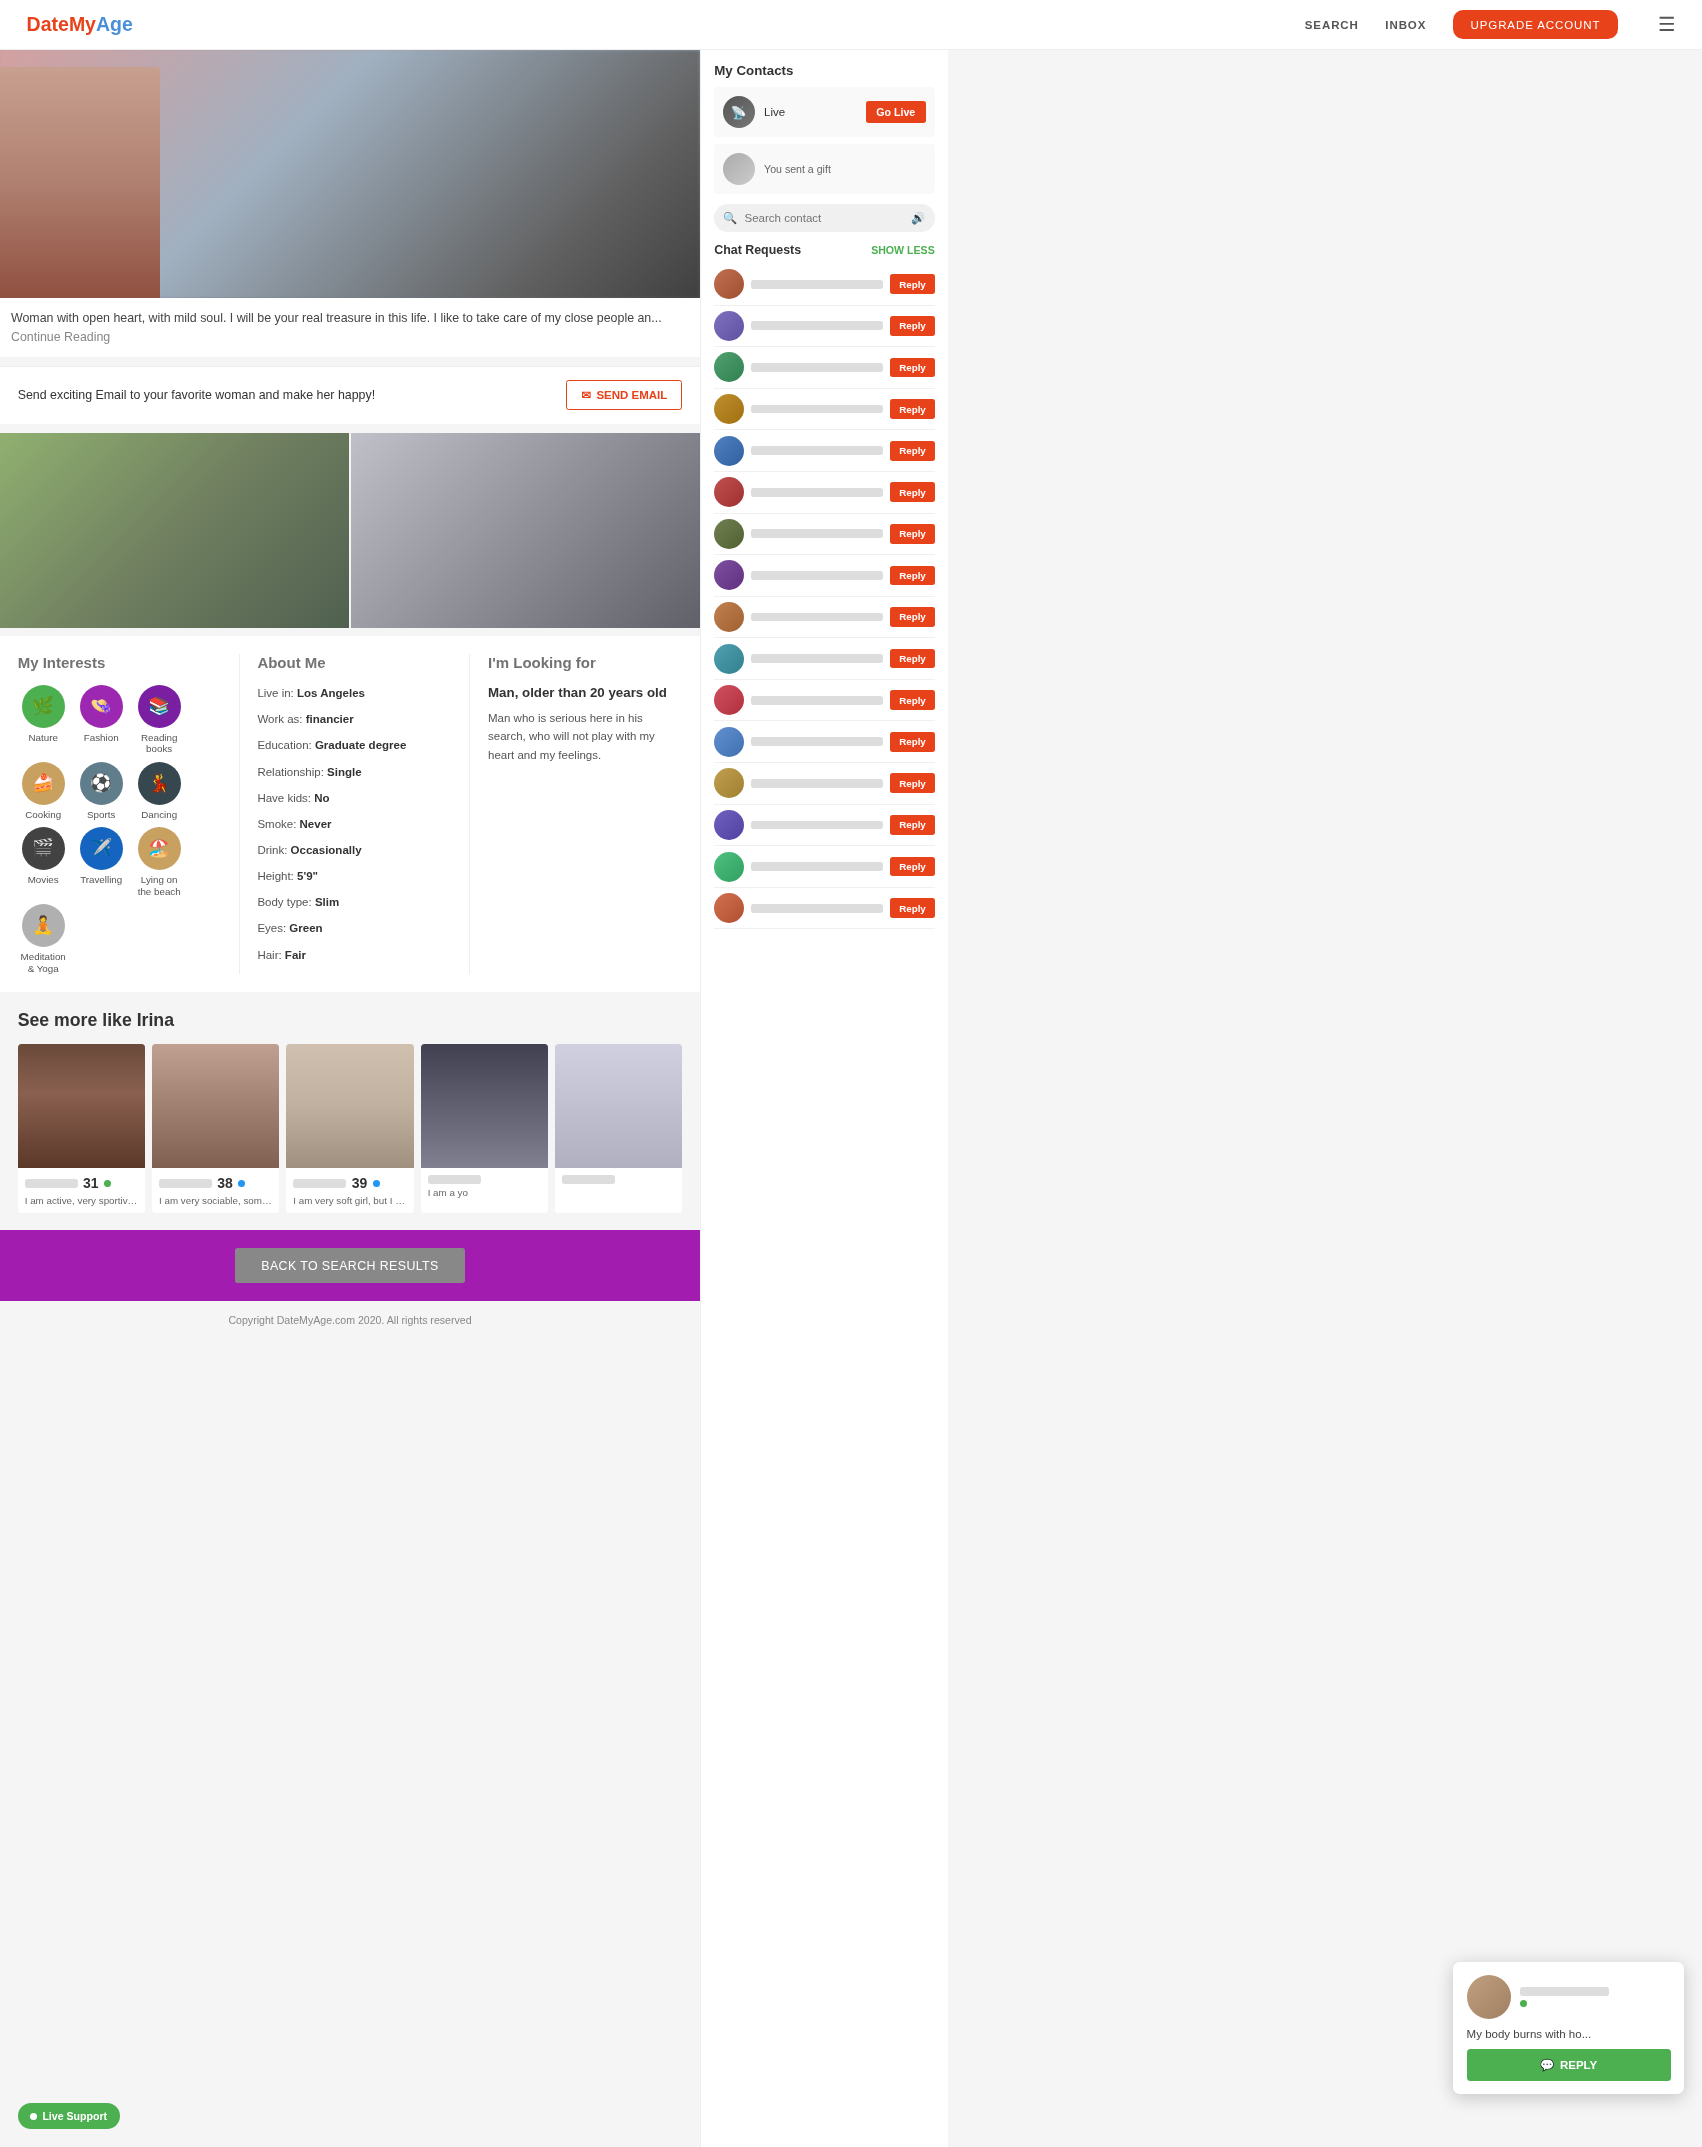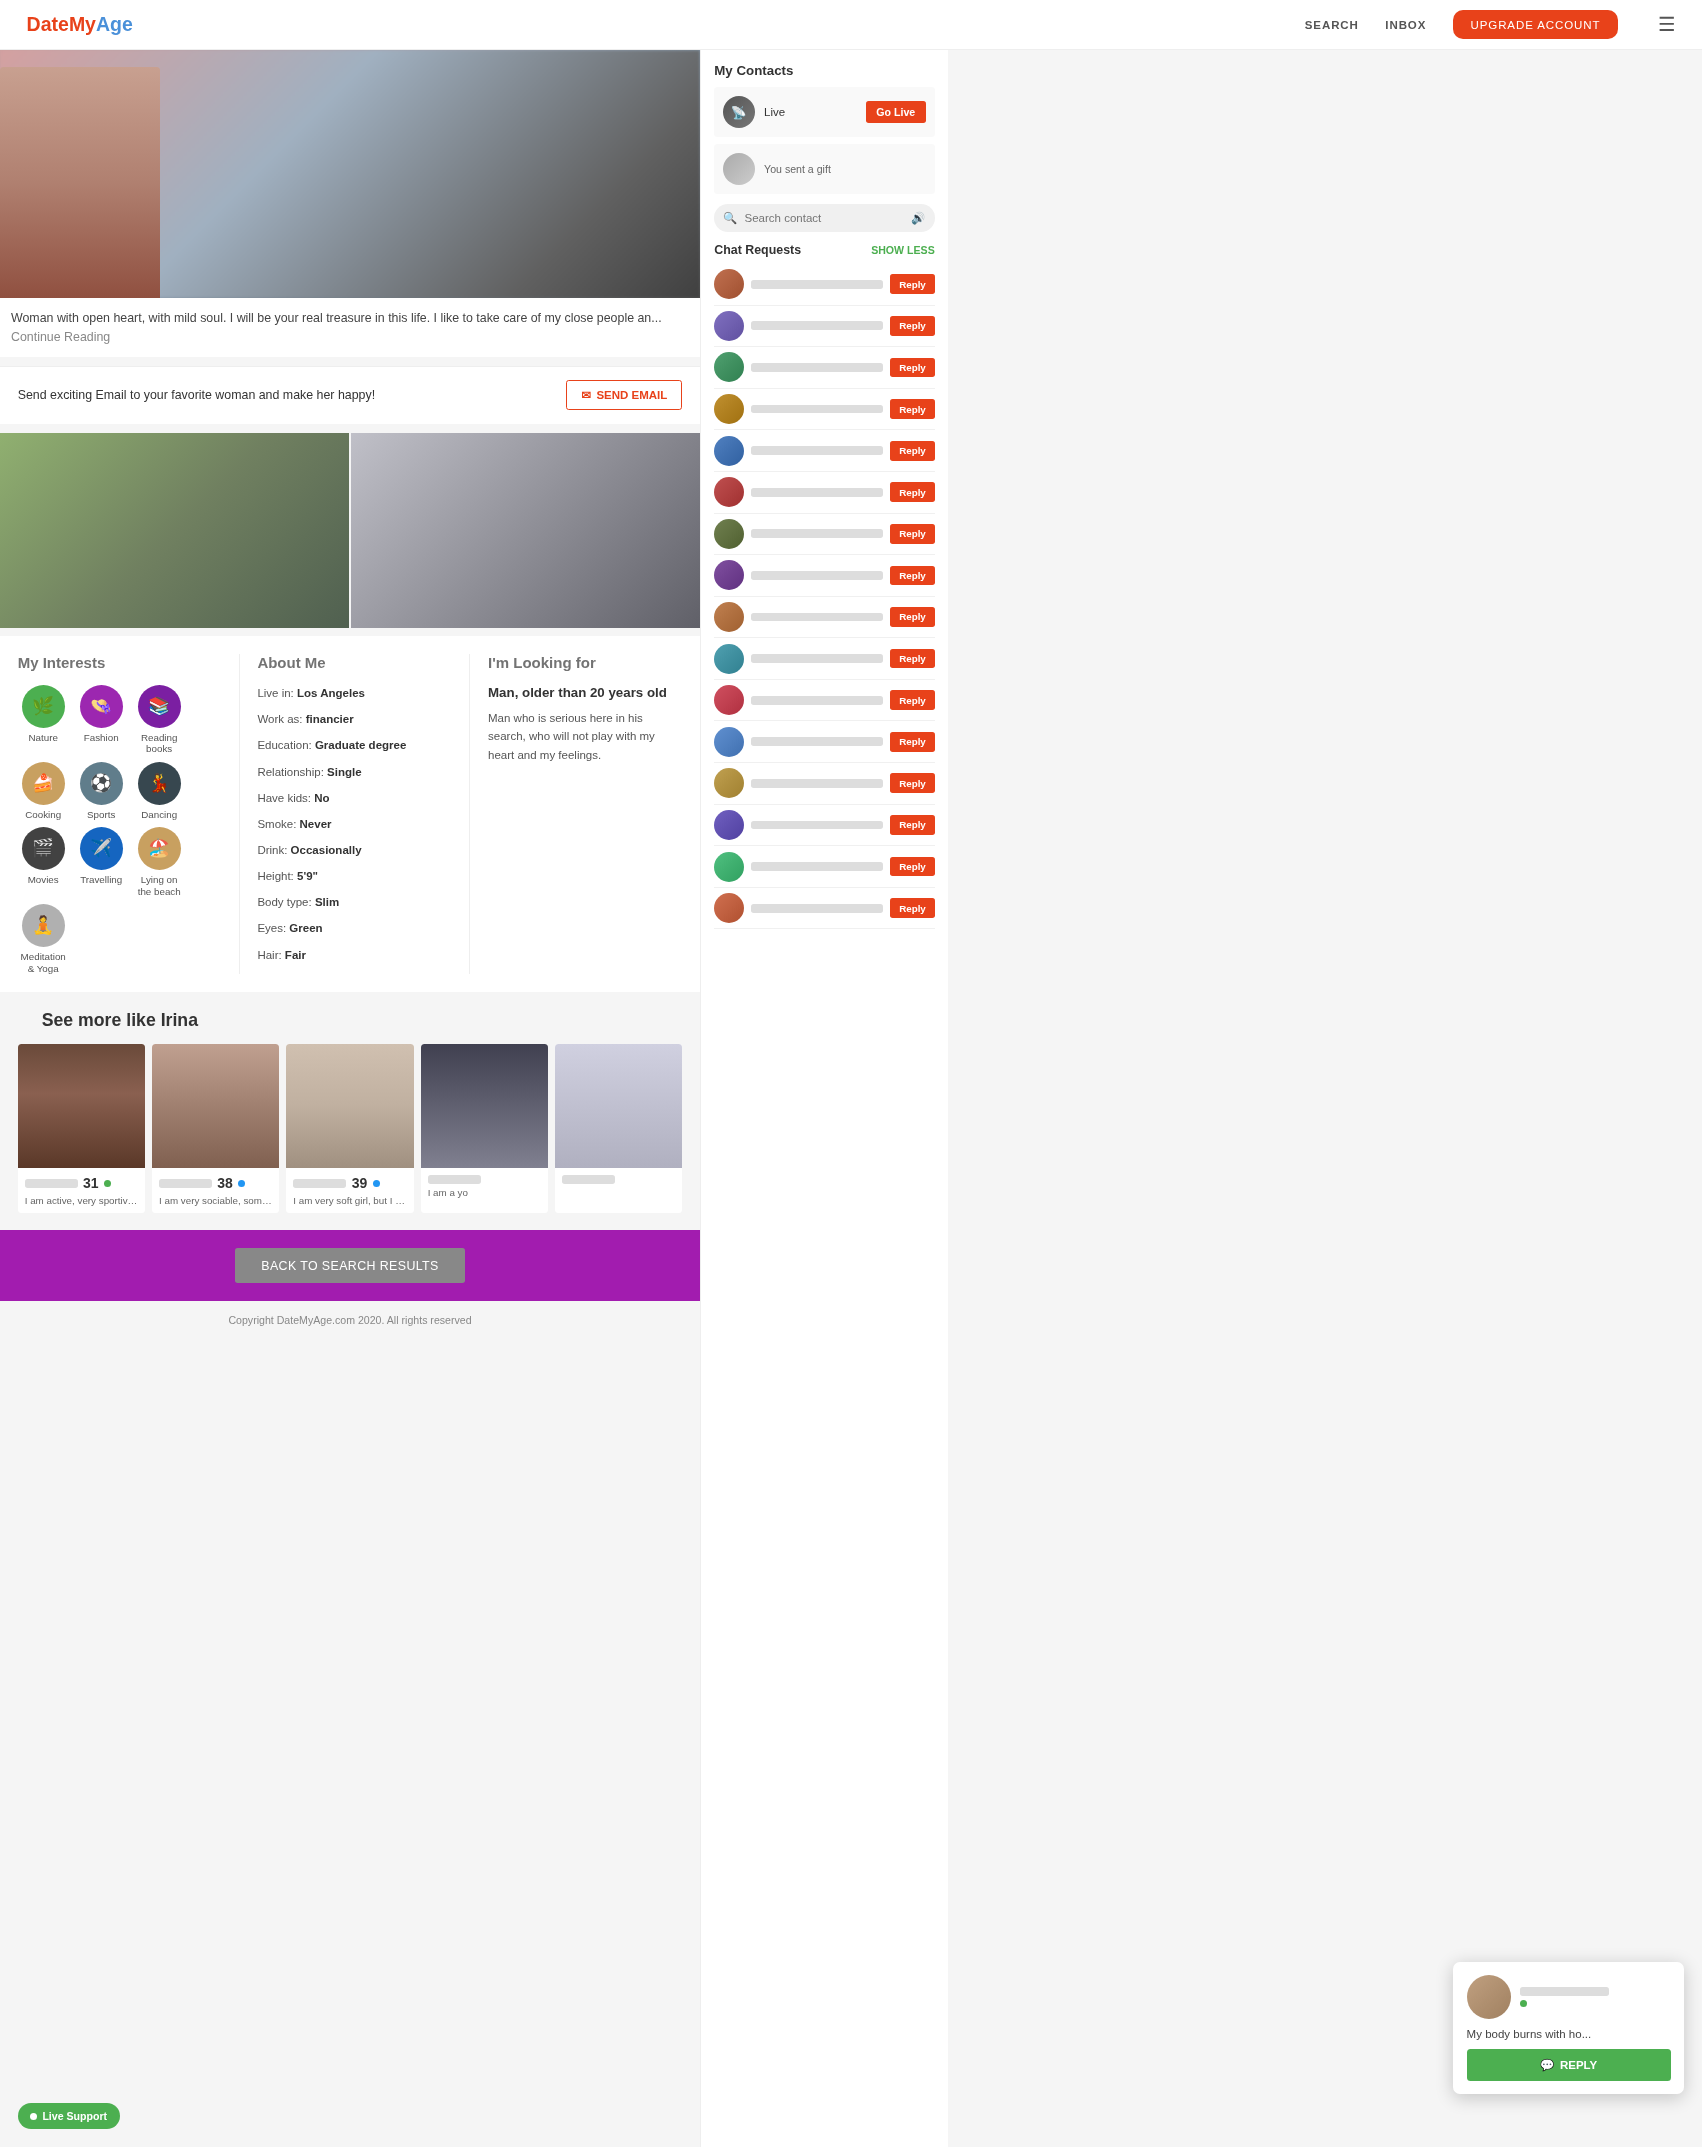--- a/index.html
+++ b/index.html
@@ -100,21 +100,21 @@
 
     
     .looking-title { font-size: 13.3px; font-weight: bold; color: #333; margin-bottom: 8.9px; }
     .looking-text { font-size: 11.5px; color: #555; line-height: 1.6; }
 
     
     .member-note { padding: 8.9px 17.7px; font-size: 10.6px; color: #888; background: #fff; }
 
     
     .see-more-section { padding: 17.7px; background: #f5f5f5; }
-    .see-more-title { font-size: 17.7px; font-weight: bold; color: #333; margin-bottom: 13.3px; margin-left: 24px; }
+    .see-more-title { font-size: 17.7px; font-weight: bold; color: #333; margin-bottom: 13.3px; }
     .see-more-grid { display: flex; gap: 7px; flex-wrap: nowrap; overflow: hidden; }
     .see-more-card {
       flex: 1; min-width: 115px; background: #fff; border-radius: 3.5px; overflow: hidden;
     }
     .see-more-img {
       width: 100%; height: 124px;
     }
     .see-more-img-1 { background: linear-gradient(180deg, #6a4a3a 0%, #8a6050 40%, #5a3828 100%); }
     .see-more-img-2 { background: linear-gradient(180deg, #c0a090 0%, #a08070 50%, #806050 100%); }
     .see-more-img-3 { background: linear-gradient(180deg, #d0c0b0 0%, #c0b0a0 50%, #a09080 100%); }

